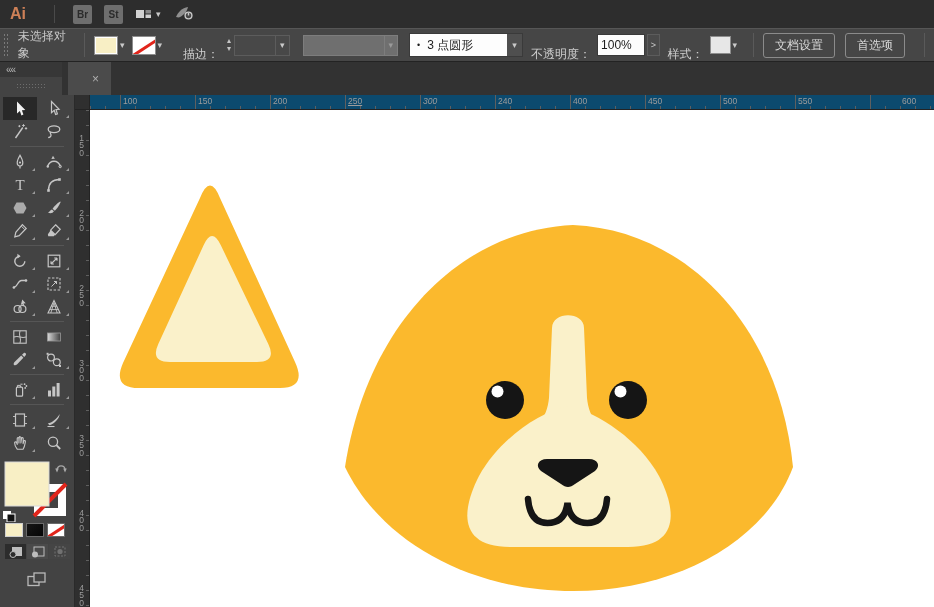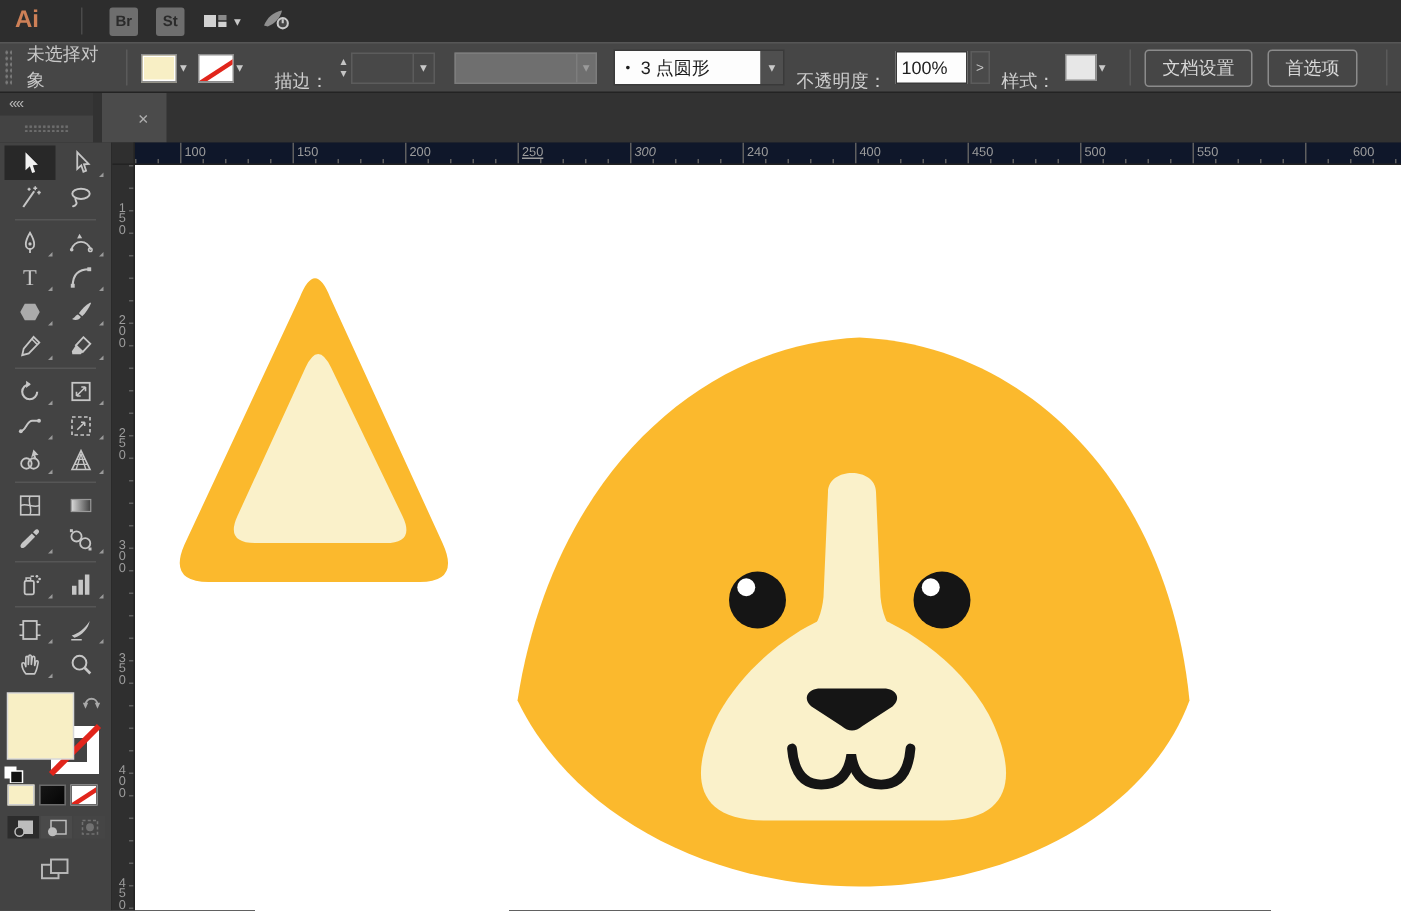--- a/index.html
+++ b/index.html
@@ -82,21 +82,21 @@
   .mini-none .none-slash{top:5px;left:-4px;width:28px;height:3px;}
   .mode-row{position:absolute;left:5px;top:449px;display:flex;gap:1px;}
   .mode-btn{width:21px;height:15px;background:#4a4a4a;display:flex;align-items:center;
             justify-content:center;color:#BDBDBD;cursor:pointer;}
   .mode-btn.pressed{background:#2C2C2C;}
   .mode-btn.dim{opacity:.38;cursor:default;}
   .screen-mode{position:absolute;left:26px;top:476px;color:#B9B9B9;cursor:pointer;}
   
   .ruler-corner{position:absolute;left:75px;top:95px;width:15px;height:15px;background:#2F2F2F;
                 border-right:1px solid #232323;border-bottom:1px solid #232323;box-sizing:border-box;}
-  .h-ruler{position:absolute;left:90px;top:95px;width:844px;height:15px;background:#0f172a;
+  .h-ruler{position:absolute;left:90px;top:95px;width:844px;height:15px;background:#0c4a6e;
            border-bottom:1px solid #232323;box-sizing:border-box;overflow:hidden;}
   .v-ruler{position:absolute;left:75px;top:110px;width:15px;height:497px;background:#2F2F2F;
            border-right:1px solid #232323;box-sizing:border-box;overflow:hidden;}
   .htick{position:absolute;bottom:0;width:1px;background:#5f5f5f;}
   .hlab{position:absolute;top:1px;font-size:8.5px;color:#9C9C9C;}
   .vtick{position:absolute;right:0;height:1px;background:#5f5f5f;}
   .vlab{position:absolute;left:0;width:13px;text-align:center;font-size:8.5px;line-height:7.5px;
         color:#9C9C9C;white-space:pre-line;}
   .canvas{position:absolute;left:90px;top:110px;width:844px;height:497px;background:#FFFFFF;}
 </style>

